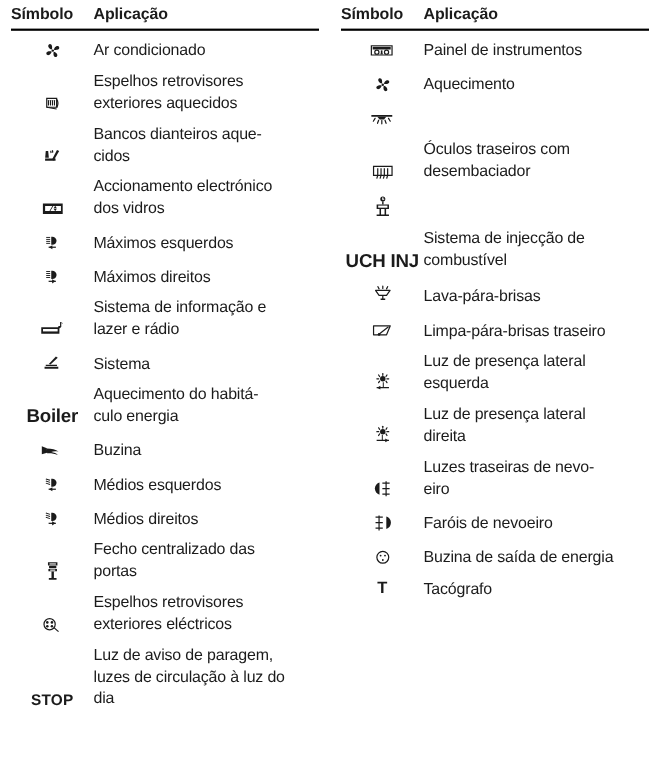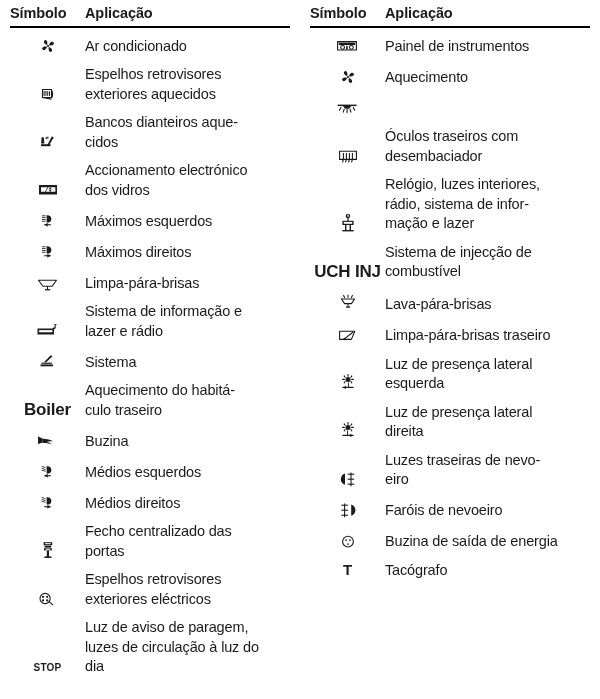--- a/index.html
+++ b/index.html
@@ -59,21 +59,21 @@
     min-height: 20px;
   }
   .cell-symbol.textsym {
     font-size: 17px;
     font-weight: bold;
     line-height: 17.5px;
     padding-top: 1px;
     letter-spacing: -0.2px;
   }
   .cell-symbol.textsym.small {
-    font-size: 10px;
+    font-size: 14px;
     letter-spacing: 0.2px;
     padding-top: 4px;
   }
   .cell-symbol.textsym.stack {
     flex-direction: column;
     align-items: center;
     line-height: 18px;
   }
   .cell-symbol.textsym.bigT {
     font-size: 15px;
@@ -200,30 +200,20 @@
             </g>
             <g class="symf">
               <rect x="6.2" y="13.2" width="6.6" height="1.1"></rect>
               <path d="M12.4 13.75l-3.0-1.9v3.8z"></path>
             </g>
           </svg>
         </div>
         <div class="cell-app">Máximos direitos</div>
       </div>
 
-      <div class="row">
-        <div class="cell-symbol">
-          <svg width="26" height="20" viewBox="0 0 26 20">
-            <path class="sym" d="M3.5 7.2h18l-4.4 6.1H7.9z" stroke-width="1.3" stroke-linejoin="round"></path>
-            <path class="sym" d="M12.5 13.3v3.0" stroke-width="1.3"></path>
-            <path class="symf" d="M10.0 16.1h5.2v1.3h-5.2z"></path>
-          </svg>
-        </div>
-        <div class="cell-app">Limpa-pára-brisas</div>
-      </div>
 
       <div class="row">
         <div class="cell-symbol">
           <svg width="26" height="20" viewBox="0 0 26 20">
             <path class="symf" d="M2.5 7.5h16.5v6.0H2.5z"></path>
             <rect x="4.1" y="9.1" width="13.3" height="2.2" fill="#ffffff"></rect>
             <g fill="#1b1b1b">
               <rect x="5.0" y="11.8" width="1.2" height="1.0"></rect>
               <rect x="7.2" y="11.8" width="1.2" height="1.0"></rect>
               <rect x="9.4" y="11.8" width="1.2" height="1.0"></rect>
@@ -246,21 +236,21 @@
             <path class="symf" d="M4.6 10.6h10.2v1.2H4.6z"></path>
             <path class="symf" d="M13.8 3.2l1.7 1.0-6.6 6.2-1.5-0.6z"></path>
           </svg>
         </div>
         <div class="cell-app">Sistema</div>
       </div>
 
       <div class="row">
         <div class="cell-symbol textsym">Boiler</div>
         <div class="cell-app">Aquecimento do habitá-
-culo traseiro</div>
+culo energia</div>
       </div>
 
       <div class="row">
         <div class="cell-symbol">
           <svg width="26" height="20" viewBox="0 0 26 20">
             <path class="symf" d="M3.0 5.6l4.6 2.0 0.2 4.0-4.8 1.4z"></path>
             <path class="symf" d="M7.6 7.8c4.5 0.0 8.0 1.0 10.6 2.6-2.6-0.4-5.0-0.4-6.6 0.6 2.6 0.3 4.6 1.3 6.0 2.6-3.0-1.2-6.4-1.7-9.8-1.5z"></path>
           </svg>
         </div>
         <div class="cell-app">Buzina</div>
@@ -432,23 +422,20 @@
             <rect x="9.5" y="2.4" width="1.0" height="1.8" fill="#ffffff"></rect>
             <rect x="9.5" y="3.7" width="1.8" height="0.9" fill="#ffffff"></rect>
             <path class="symf" d="M9.4 6.2h1.3v2.8H9.4z"></path>
             <path class="symf" d="M4.4 8.8h11.2v4.2H4.4z"></path>
             <rect x="5.8" y="9.9" width="8.4" height="1.9" fill="#ffffff"></rect>
             <path class="symf" d="M7.0 13.0h1.4v5.6H7.0z"></path>
             <path class="symf" d="M11.6 13.0h1.4v5.6h-1.4z"></path>
             <path class="symf" d="M4.4 18.0h11.2v1.4H4.4z"></path>
           </svg>
         </div>
-        <div class="cell-app">Relógio, luzes interiores,
-rádio, sistema de infor-
-mação e lazer</div>
       </div>
 
       <div class="row">
         <div class="cell-symbol textsym stack">
           <span>UCH
 INJ</span>
         </div>
         <div class="cell-app">Sistema de injecção de
 combustível</div>
       </div>

